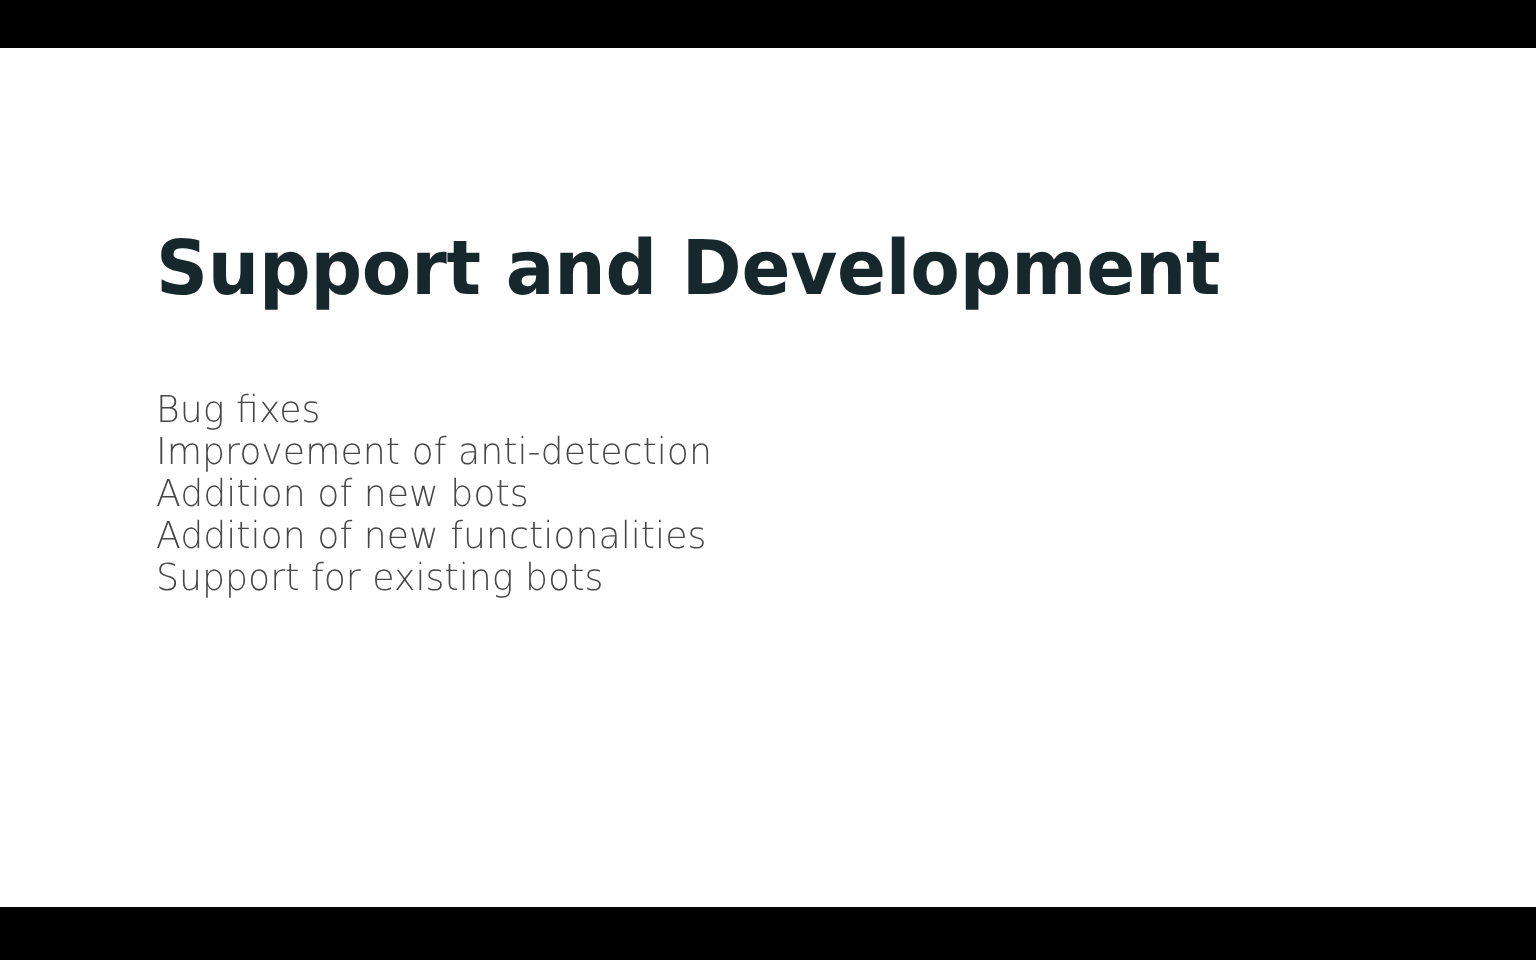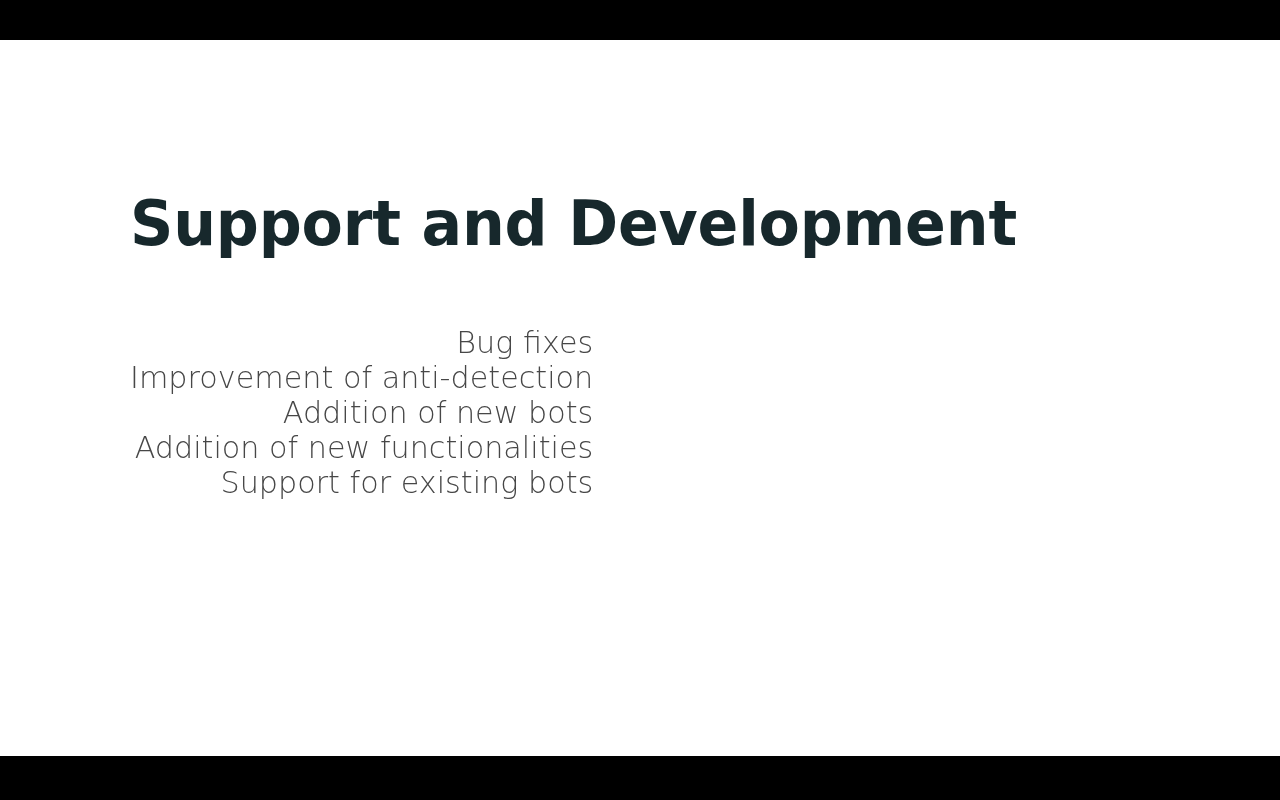--- a/index.html
+++ b/index.html
@@ -34,21 +34,20 @@
 
   
   #slide-canvas {
     position: absolute;
     left: 0;
     top: 40px;
     width: 1280px;
     height: 716px;
     background: #ffffff;
     overflow: hidden;
-    text-align: right;
   }
 
   #slide-content {
     position: absolute;
     left: 130px;
     top: 0;
     width: 1020px;
   }
 
   #slide-title {

